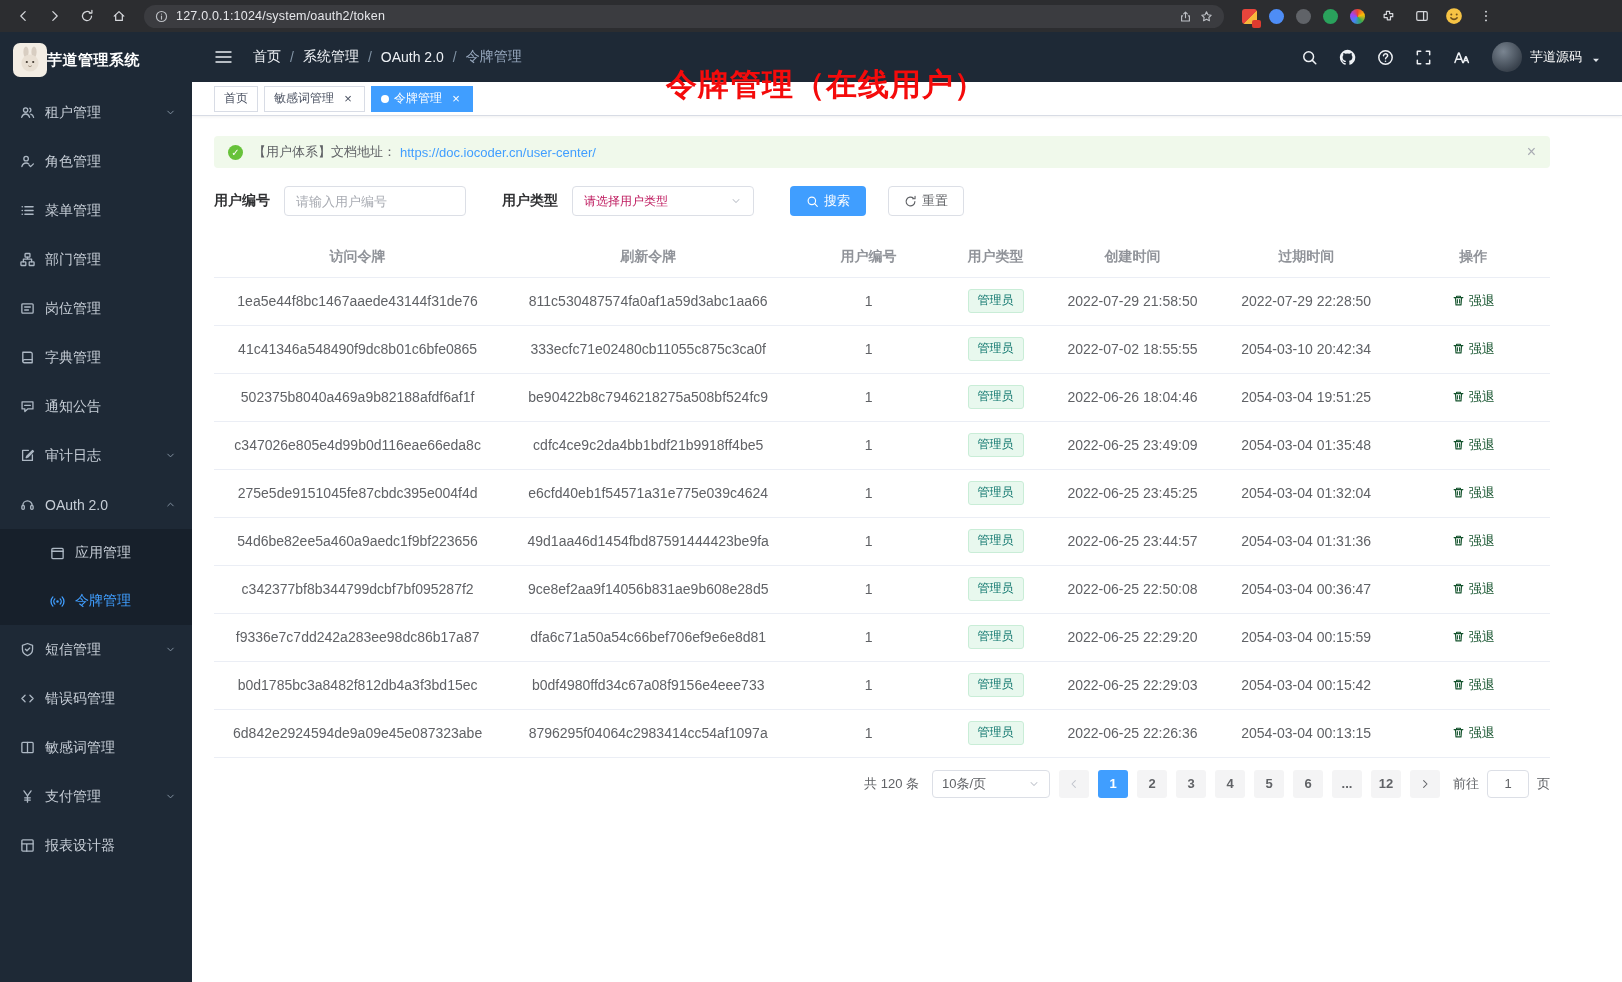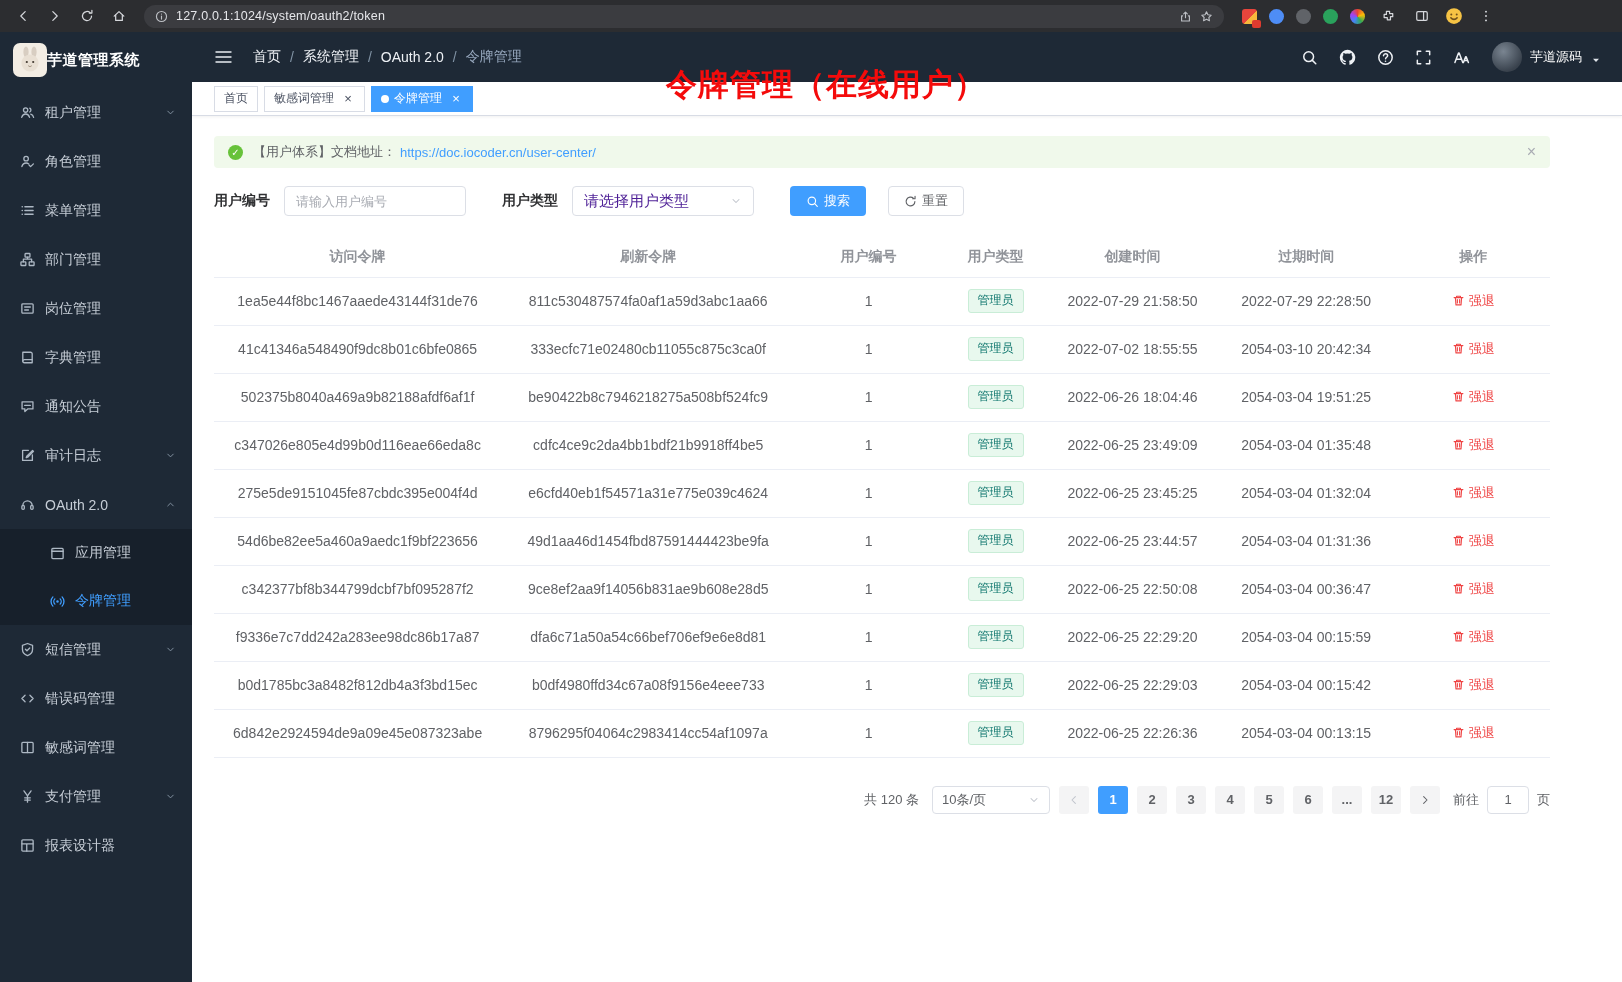--- a/index.html
+++ b/index.html
@@ -69,35 +69,35 @@
 .alert-text{font-size:13px;color:#606266}
 .alert-link{font-size:13px;color:#409eff;margin-left:4px;cursor:pointer;text-decoration:none}
 .alert-close{position:absolute;right:14px;color:#a8abb2;font-size:16px;cursor:pointer;line-height:1}
 
 .filters{display:flex;align-items:center;margin-bottom:22px}
 .f-label{font-size:14px;font-weight:700;color:#303133;margin-right:14px;white-space:nowrap}
 .f-field{margin-right:36px}
 .f-input{width:182px;height:30px;border:1px solid #dcdfe6;border-radius:4px;padding:0 11px;font-size:13px;color:#606266;outline:none;background:#fff;font-family:inherit}
 .f-input::placeholder{color:#a8abb2}
 .f-select{width:182px;height:30px;border:1px solid #dcdfe6;border-radius:4px;display:flex;align-items:center;justify-content:space-between;padding:0 11px;background:#fff;cursor:pointer}
-.sel-ph{font-size:15px;color:#4c1d95}
+.sel-ph{font-size:12px;color:#be185d}
 .sel-arrow{width:12px;height:12px;color:#c0c4cc;flex-shrink:0}
 .btn{height:30px;border-radius:4px;font-size:13px;display:inline-flex;align-items:center;gap:5px;padding:0 15px;cursor:pointer;border:1px solid transparent;font-family:Liberation Serif, serif}
 .btn .btn-ic{width:13px;height:13px}
 .btn.primary{background:#409eff;color:#fff}
 .btn.plain{background:#fff;border-color:#dcdfe6;color:#606266;margin-left:22px}
 
 .table{width:100%;border-collapse:collapse;table-layout:fixed}
 .table th{height:39px;font-size:14px;font-weight:700;color:#909399;border-bottom:1px solid #ebeef5;text-align:center;white-space:nowrap}
 .table td{height:48px;font-size:14px;color:#606266;border-bottom:1px solid #ebeef5;text-align:center;white-space:nowrap;overflow:hidden}
 .el-tag{display:inline-block;padding:0 9px;height:24px;line-height:20px;font-size:12px;color:#0f766e;background:#e8f8ee;border:1px solid #c9edd7;border-radius:3px}
-.link-btn{background:none;border:none;color:#ef4444;font-size:13px;display:inline-flex;align-items:center;gap:4px;cursor:pointer;font-family:inherit}
+.link-btn{background:none;border:none;color:#14532d;font-size:13px;display:inline-flex;align-items:center;gap:4px;cursor:pointer;font-family:inherit}
 .link-btn .ic{width:13px;height:13px}
 
-.pager{display:flex;align-items:center;justify-content:flex-end;gap:9px;margin-top:28px;font-size:13px;color:#606266}
+.pager{display:flex;align-items:center;justify-content:flex-end;gap:9px;margin-top:12px;font-size:13px;color:#606266}
 .pg-total{margin-right:4px}
 .pg-select{width:118px;height:28px;border:1px solid #dcdfe6;border-radius:4px;display:flex;align-items:center;justify-content:space-between;padding:0 9px;cursor:pointer;background:#fff}
 .pg-pages{display:inline-flex;gap:9px}
 .pg-btn{min-width:30px;height:28px;background:#f4f4f5;border-radius:3px;display:inline-flex;align-items:center;justify-content:center;font-weight:700;color:#606266;cursor:pointer;padding:0 5px;font-size:13px}
 .pg-btn.active{background:#409eff;color:#fff}
 .pg-btn.disabled{color:#c0c4cc;cursor:default}
 .pg-ic{width:12px;height:12px}
 .pg-goto{display:inline-flex;align-items:center;gap:8px;margin-left:4px}
 .pg-goto input{width:42px;height:28px;border:1px solid #dcdfe6;border-radius:4px;text-align:center;font-size:13px;color:#606266;outline:none;font-family:inherit}
 

